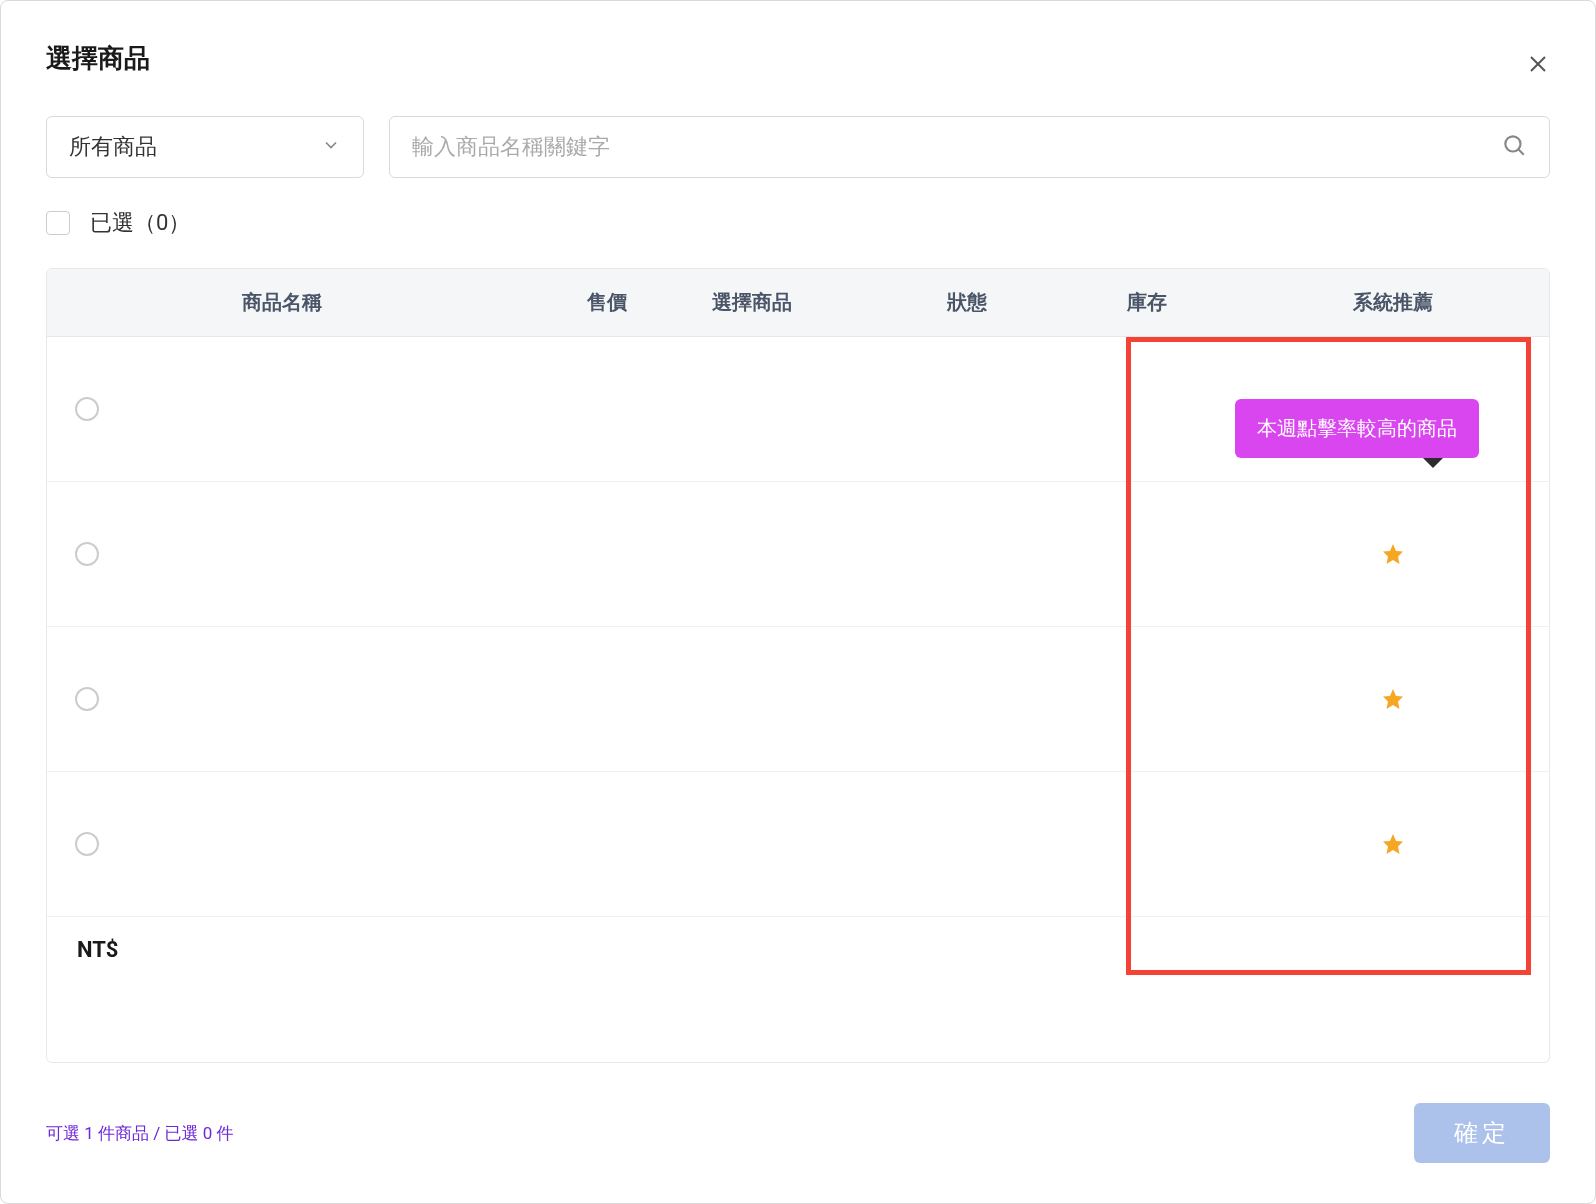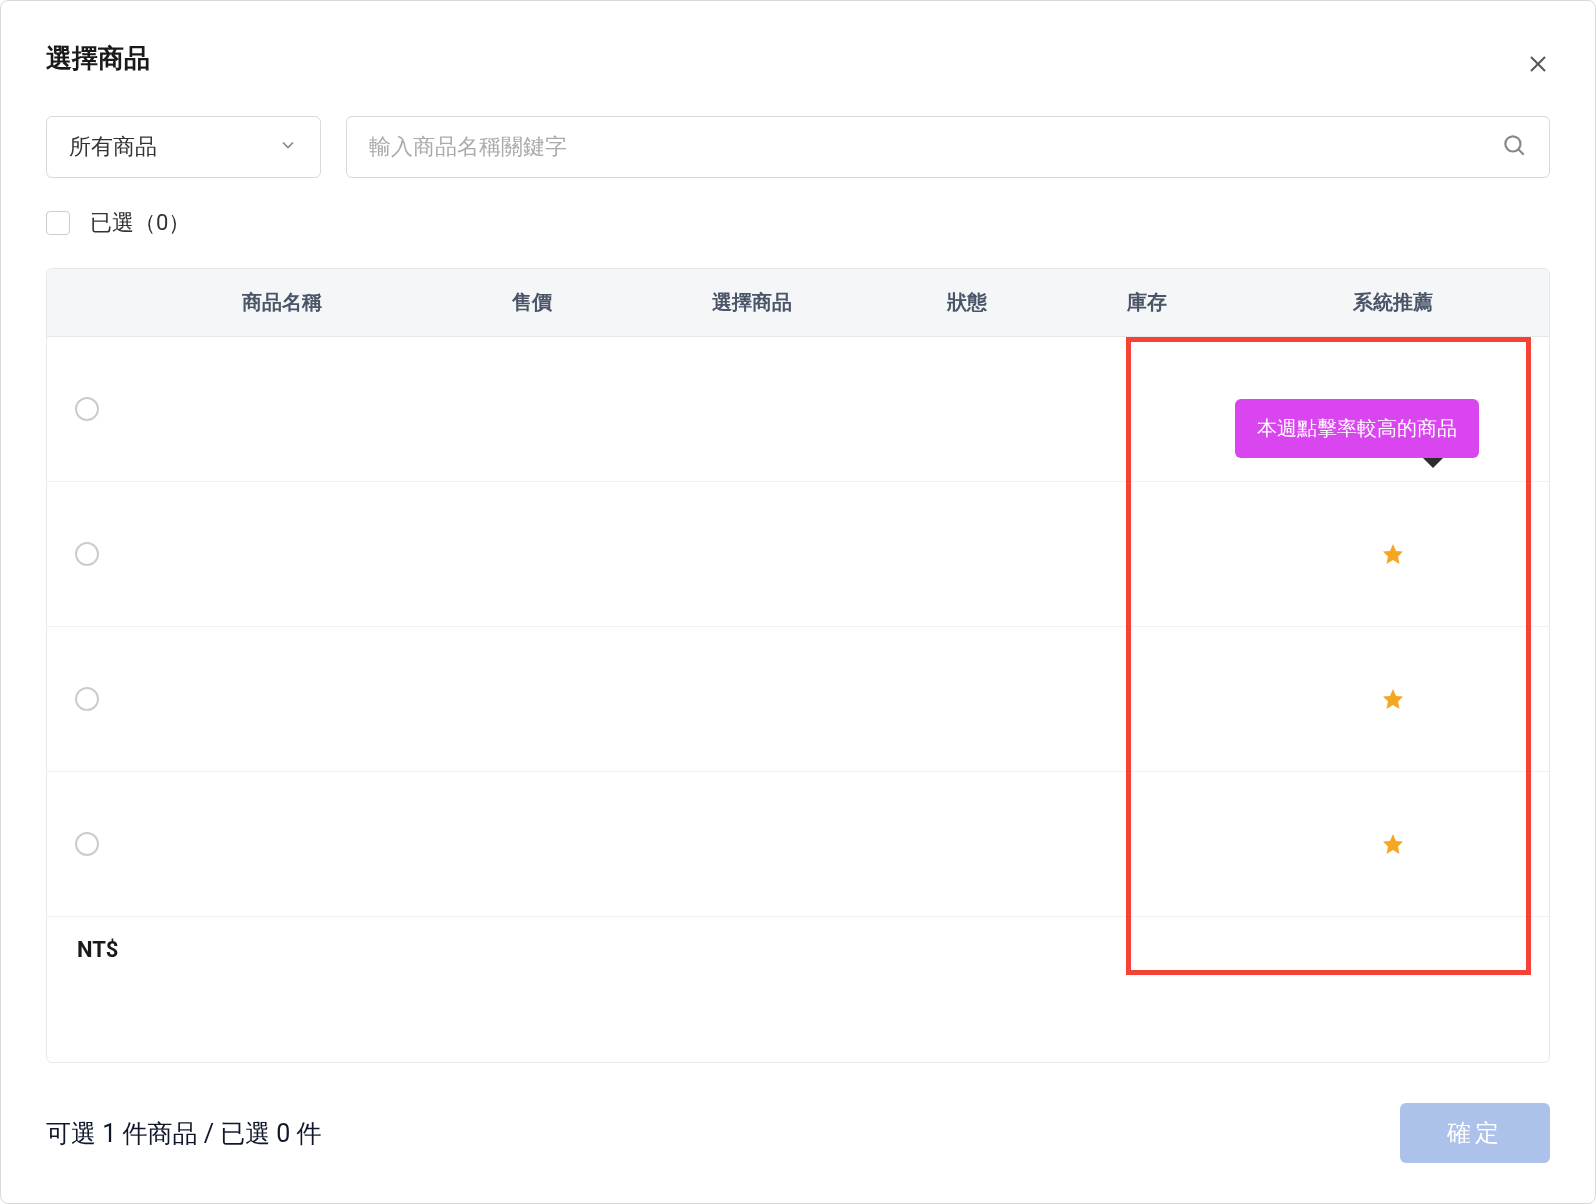--- a/index.html
+++ b/index.html
@@ -42,21 +42,21 @@
       display: flex;
       align-items: center;
       justify-content: center;
     }
     .filter-row {
       display: flex;
       gap: 25px;
       margin-bottom: 30px;
     }
     .category-select {
-      width: 275px;
+      width: 318px;
       height: 62px;
       border: 1px solid #d9d9d9;
       border-radius: 6px;
       display: flex;
       align-items: center;
       justify-content: space-between;
       padding: 0 22px;
       font-size: 22px;
       color: #333;
       cursor: pointer;
@@ -119,21 +119,21 @@
       border-bottom: 1px solid #e8e8e8;
     }
     .th {
       font-size: 20px;
       font-weight: 700;
       color: #4a5568;
       text-align: center;
     }
     .col-check { width: 80px; }
     .col-name { width: 310px; }
-    .col-price { width: 190px; }
+    .col-price { width: 190px; text-align: right; }
     .col-qty { width: 250px; }
     .col-status { width: 180px; }
     .col-stock { width: 180px; }
     .col-recommend { flex: 1; }
     .tbody {
       position: relative;
     }
     .highlight-box {
       position: absolute;
       top: 0;
@@ -196,25 +196,25 @@
       font-size: 22px;
       font-weight: 700;
     }
     .footer {
       display: flex;
       justify-content: space-between;
       align-items: center;
       padding-top: 40px;
     }
     .footer-text {
-      font-size: 25px;
-      color: #0f172a;
+      font-size: 17px;
+      color: #6d28d9;
     }
     .confirm-btn {
-      width: 150px;
+      width: 136px;
       height: 60px;
       background: #adc2eb;
       color: #fff;
       border: none;
       border-radius: 6px;
       font-size: 24px;
       font-weight: 500;
       cursor: pointer;
       letter-spacing: 4px;
     }

